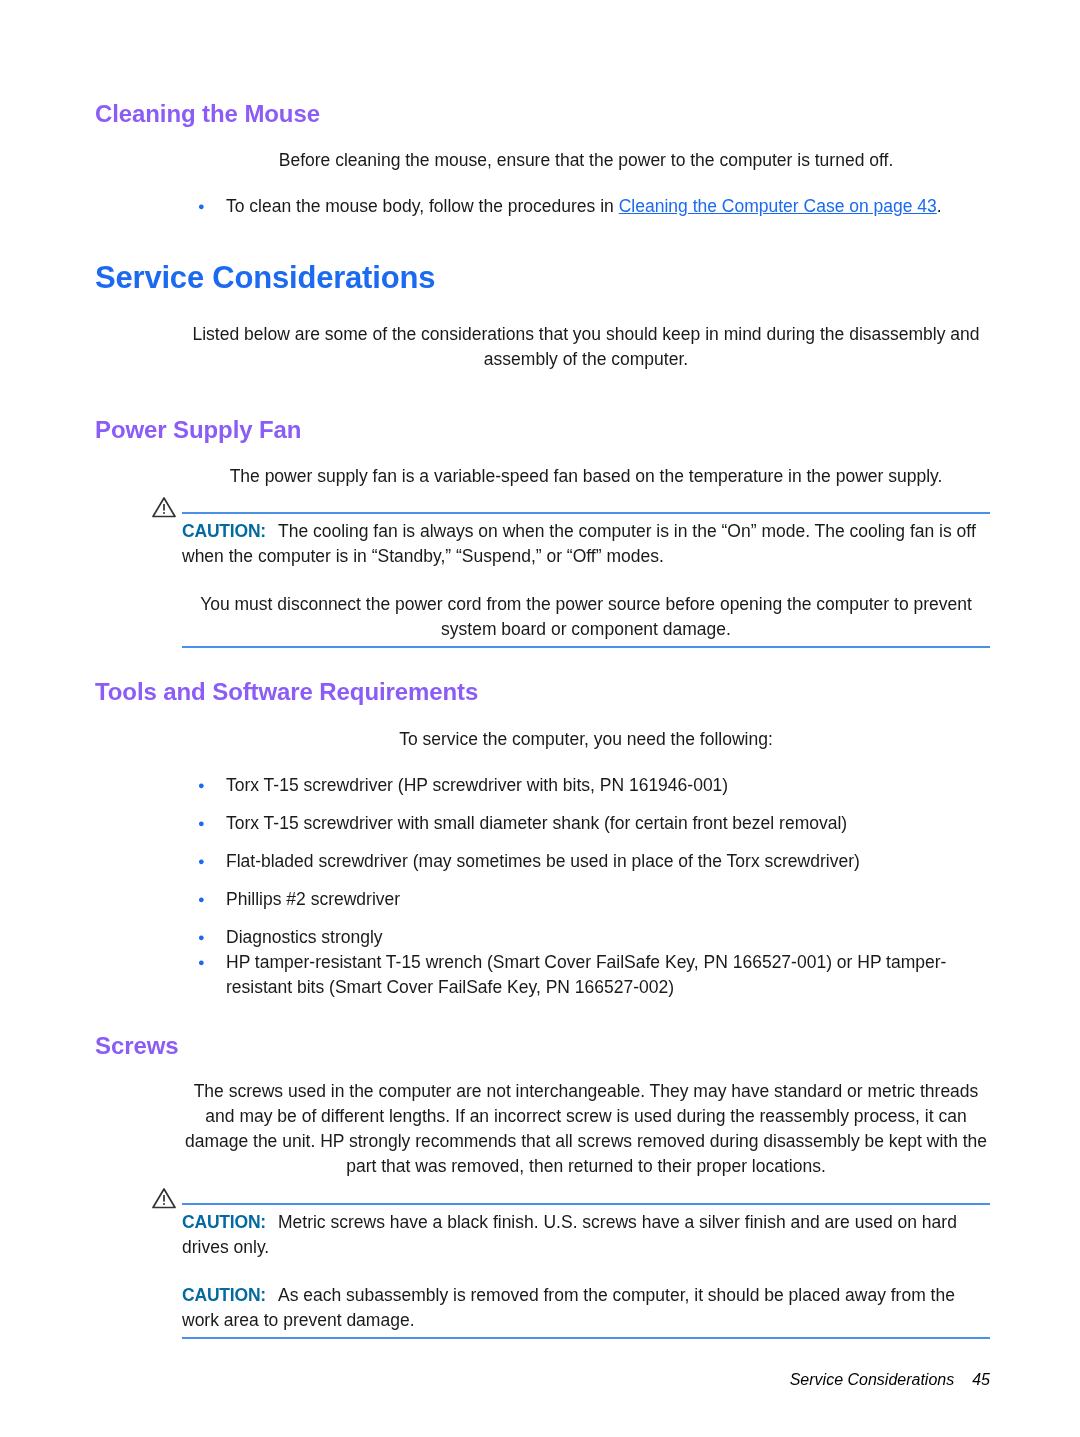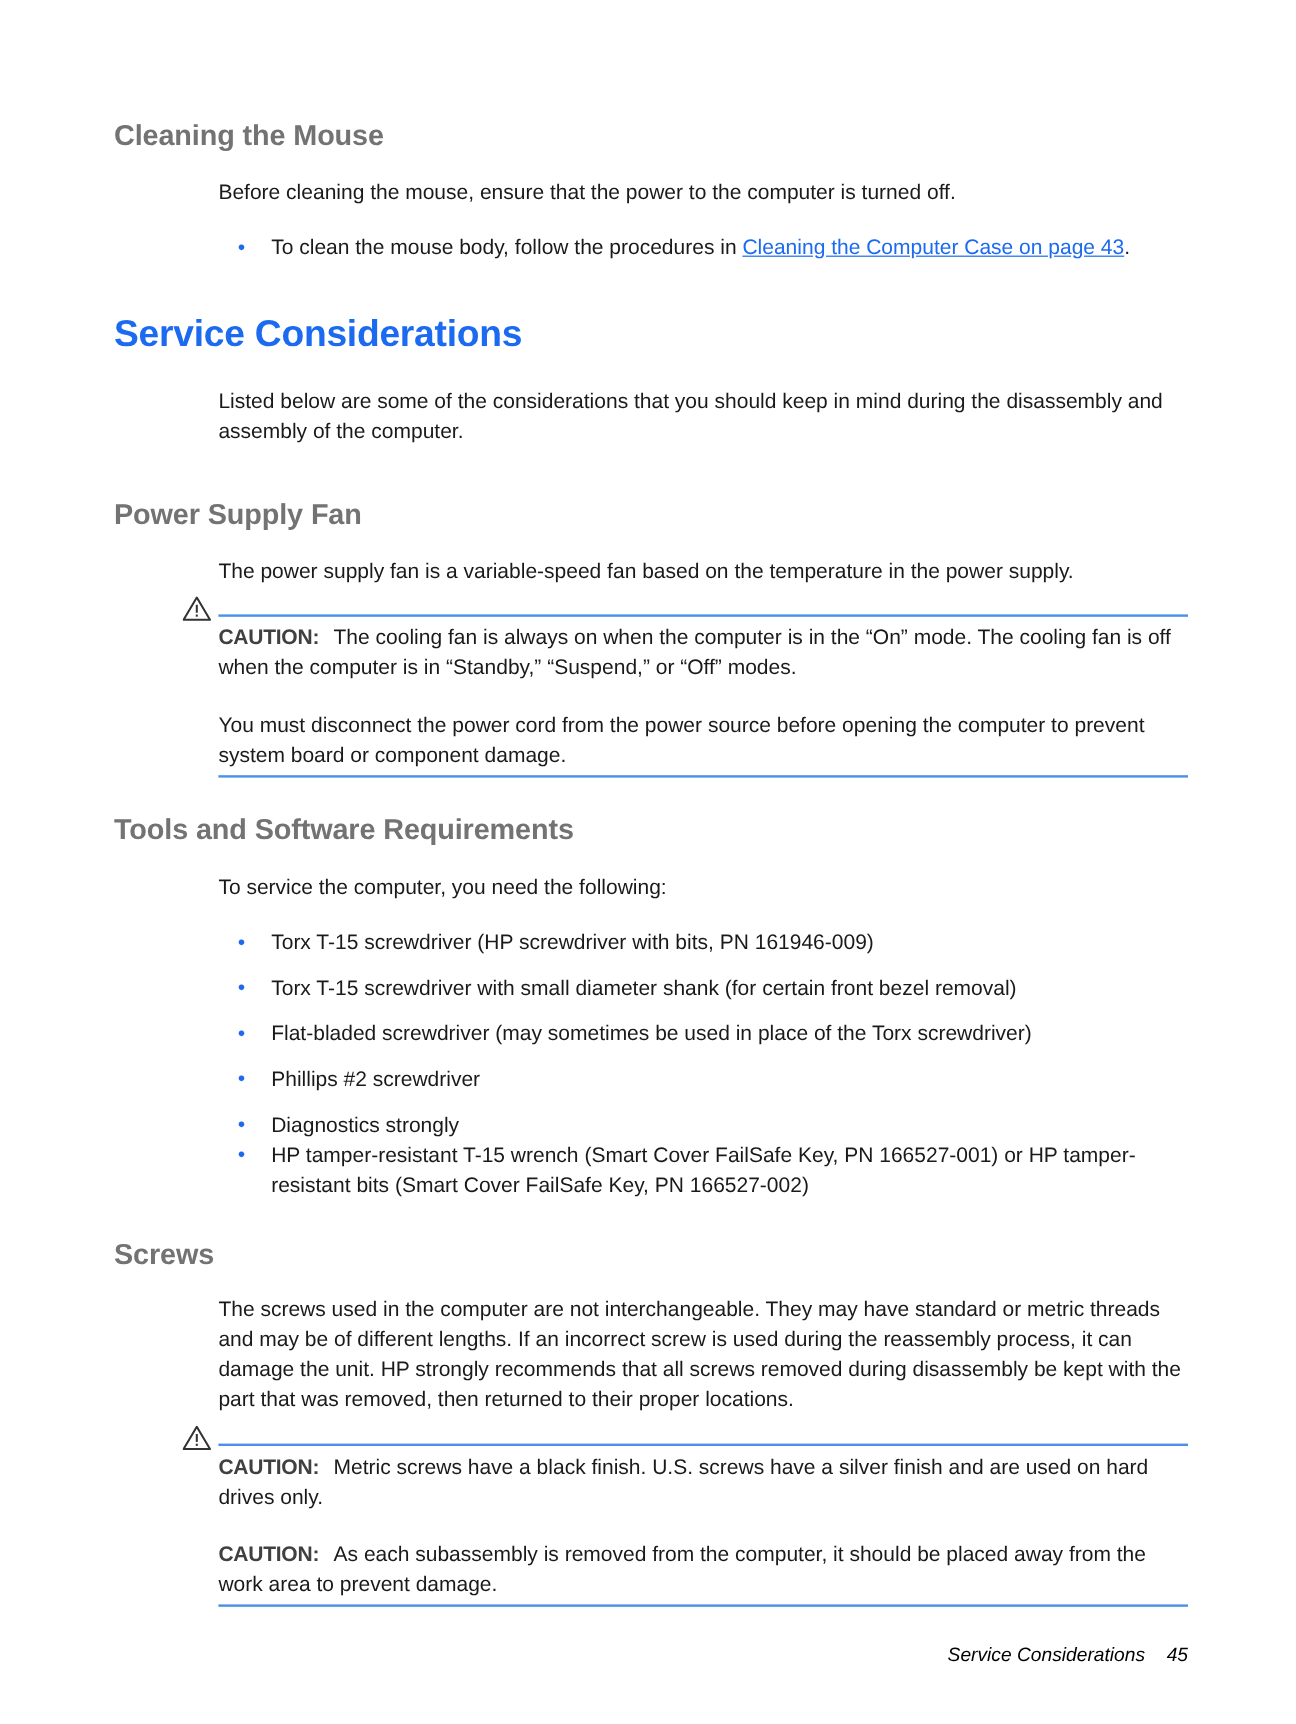--- a/index.html
+++ b/index.html
@@ -27,40 +27,41 @@
   .h1 {
     color: #1B6AF0;
     font-size: 31px;
     font-weight: bold;
     letter-spacing: -0.2px;
     margin: 0;
     padding: 0;
     line-height: 1.1;
   }
   .h2 {
-    color: #737373;
+    color: #8b5cf6;
     font-size: 24px;
     font-weight: bold;
     letter-spacing: -0.1px;
     margin: 0;
     padding: 0;
     line-height: 1.15;
   }
 
   
   .body-text {
     font-size: 17.5px;
     line-height: 25px;
     color: #1a1a1a;
     margin: 0;
     padding: 0;
     max-width: 820px;
   }
   .indent {
     margin-left: 87px;
+    text-align: center;
   }
 
   
   ul.bullets {
     list-style: none;
     margin: 0;
     padding: 0;
   }
   ul.bullets li {
     position: relative;
@@ -100,21 +101,21 @@
   .rule.top { margin-bottom: 5px; }
   .rule.bottom { margin-top: 4px; }
 
   .caution-body {
     position: relative;
     font-size: 17.5px;
     line-height: 25px;
     color: #1a1a1a;
   }
   .caution-label {
-    color: #404040;
+    color: #0369a1;
     font-weight: bold;
     letter-spacing: -0.2px;
   }
   .caution-gap { display: inline-block; width: 12px; }
 
   .warn-icon {
     position: absolute;
     left: -30px;
     top: -23px;
     width: 24px;
@@ -176,21 +177,21 @@
   <div class="caution-block" style="margin-top:4px;">
     <div class="rule bottom"></div>
   </div>
 
   <h2 class="h2" style="margin-top:30px; margin-bottom:21px;">Tools and Software Requirements</h2>
 
   <p class="body-text indent">To service the computer, you need the following:</p>
 
   <ul class="bullets" style="margin-top:21px; margin-left:87px;">
     <li>
-      <span>Torx T-15 screwdriver (HP screwdriver with bits, PN 161946-009)</span>
+      <span>Torx T-15 screwdriver (HP screwdriver with bits, PN 161946-001)</span>
     </li>
     <li style="margin-top:13px;">
       <span>Torx T-15 screwdriver with small diameter shank (for certain front bezel removal)</span>
     </li>
     <li style="margin-top:13px;">
       <span>Flat-bladed screwdriver (may sometimes be used in place of the Torx screwdriver)</span>
     </li>
     <li style="margin-top:13px;">
       <span>Phillips #2 screwdriver</span>
     </li>

